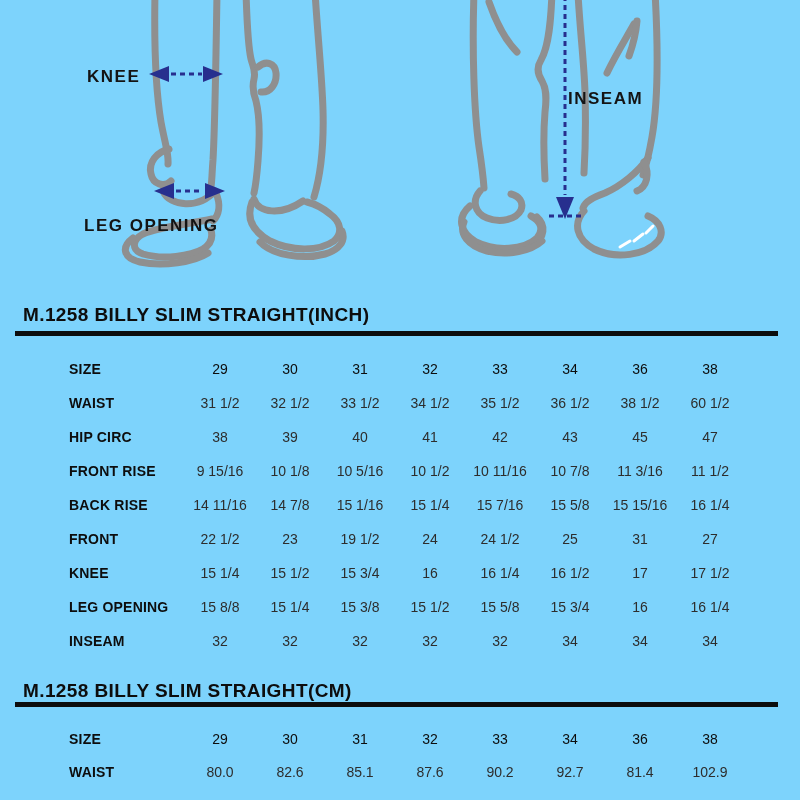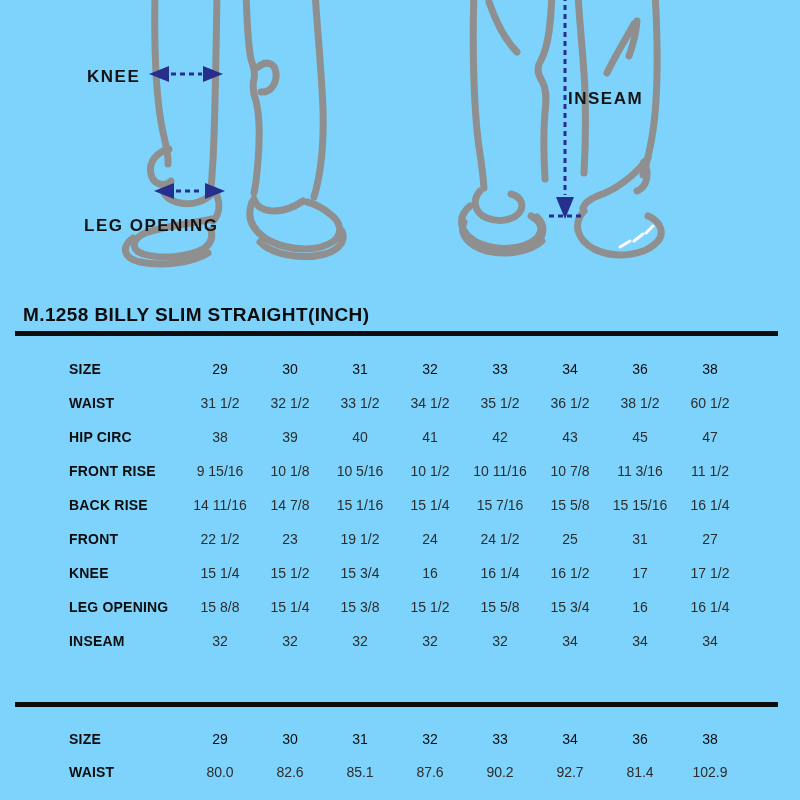--- a/index.html
+++ b/index.html
@@ -179,20 +179,21 @@
       <div class="tcell">32</div>
       <div class="tcell">32</div>
       <div class="tcell">32</div>
       <div class="tcell">32</div>
       <div class="tcell">34</div>
       <div class="tcell">34</div>
       <div class="tcell">34</div>
     </div>
   </div>
 
+  <div class="section-title" style="top:680px;">M.1258 BILLY SLIM STRAIGHT(CM)</div>
   <div class="rule" style="top:702px;"></div>
 
   <div class="size-table cm" style="top:722px;">
     <div class="trow header">
       <div class="tlabel">SIZE</div>
       <div class="tcell">29</div>
       <div class="tcell">30</div>
       <div class="tcell">31</div>
       <div class="tcell">32</div>
       <div class="tcell">33</div>

